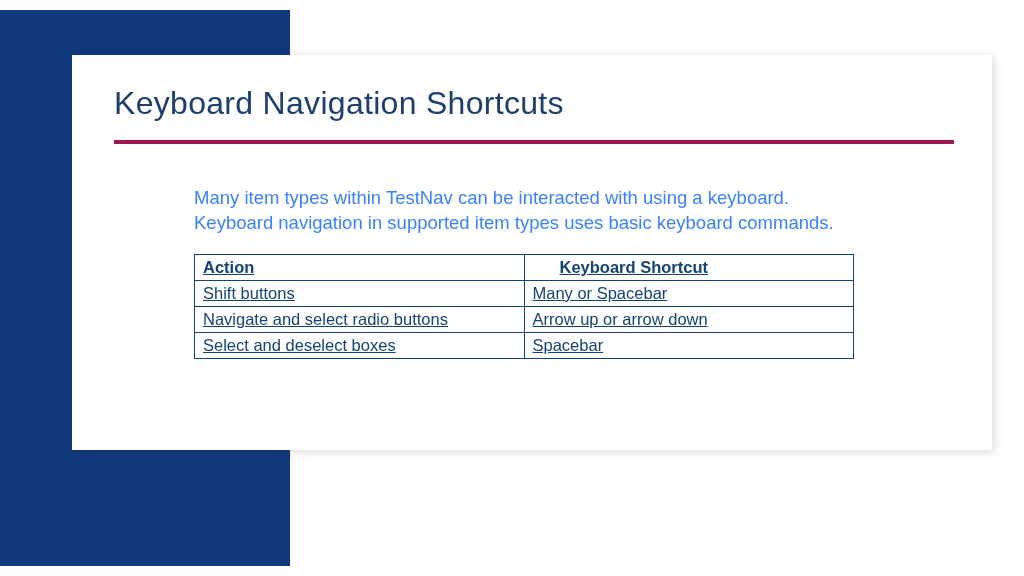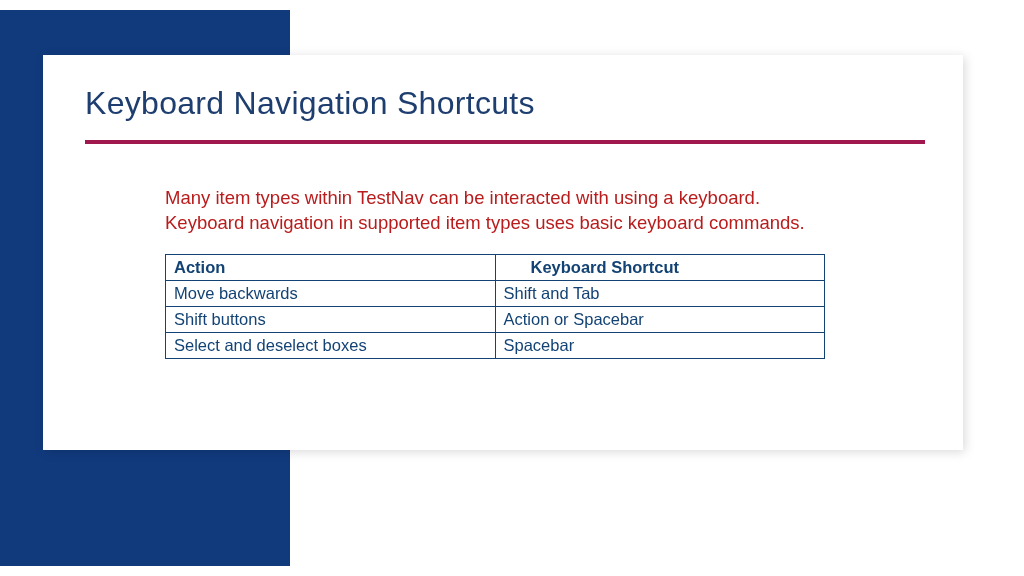--- a/index.html
+++ b/index.html
@@ -14,21 +14,21 @@
     .blue-band {
       position: absolute;
       left: 0;
       top: 10px;
       width: 290px;
       height: 556px;
       background: #113A7D;
     }
     .content-card {
       position: absolute;
-      left: 43px;
+      left: 72px;
       top: 55px;
       width: 920px;
       height: 395px;
       background: #ffffff;
       box-shadow: 2px 2px 10px rgba(0,0,0,0.15);
       padding: 30px 38px 30px 42px;
     }
     .title {
       font-size: 32px;
       font-weight: 400;
@@ -37,34 +37,35 @@
       margin-bottom: 18px;
       font-family: "Segoe UI", Arial, sans-serif;
     }
     .rule {
       height: 4px;
       background: #A1184F;
       width: 100%;
       margin-bottom: 16px;
     }
     .body-text {
-      color: #b91c1c;
+      color: #3b82f6;
       font-size: 18.5px;
       line-height: 1.35;
       margin-left: 80px;
       margin-bottom: 18px;
       max-width: 640px;
       margin-top: 42px;
     }
     table {
       border-collapse: collapse;
       margin-left: 80px;
       width: 660px;
       color: #134374;
       font-size: 16.5px;
+      text-decoration: underline;
     }
     th, td {
       border: 1px solid #134374;
       padding: 3px 8px;
       text-align: left;
       vertical-align: middle;
     }
     th {
       font-weight: 700;
       color: #134374;
@@ -84,26 +85,26 @@
 
   <table>
     <thead>
       <tr>
         <th class="col-action">Action</th>
         <th class="col-shortcut">Keyboard Shortcut</th>
       </tr>
     </thead>
     <tbody>
       <tr>
-        <td>Move backwards</td>
-        <td>Shift and Tab</td>
+        <td>Shift buttons</td>
+        <td>Many or Spacebar</td>
       </tr>
       <tr>
-        <td>Shift buttons</td>
-        <td>Action or Spacebar</td>
+        <td>Navigate and select radio buttons</td>
+        <td>Arrow up or arrow down</td>
       </tr>
       <tr>
         <td>Select and deselect boxes</td>
         <td>Spacebar</td>
       </tr>
     </tbody>
   </table>
 </div>
 
 </body></html>

